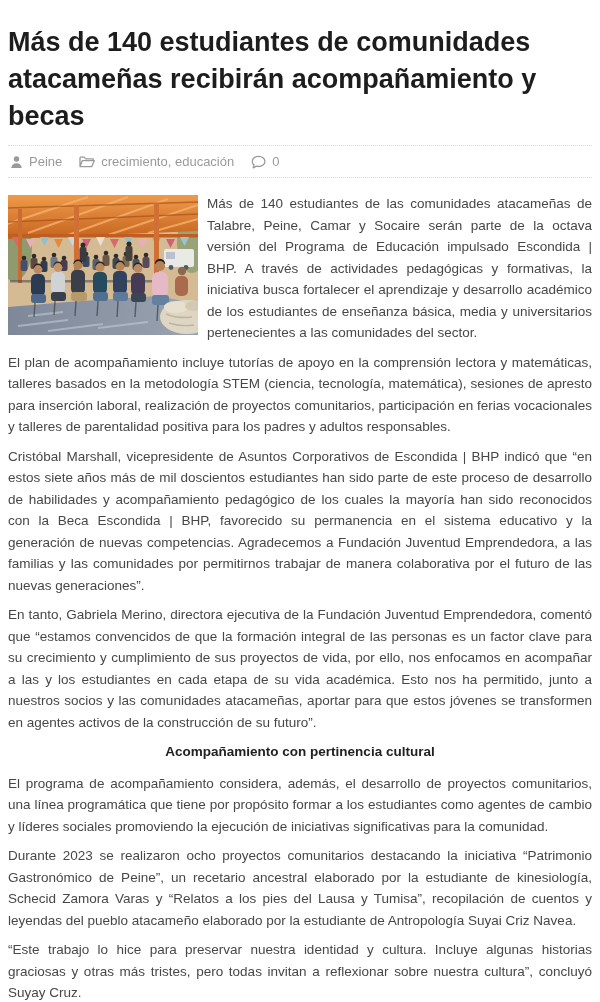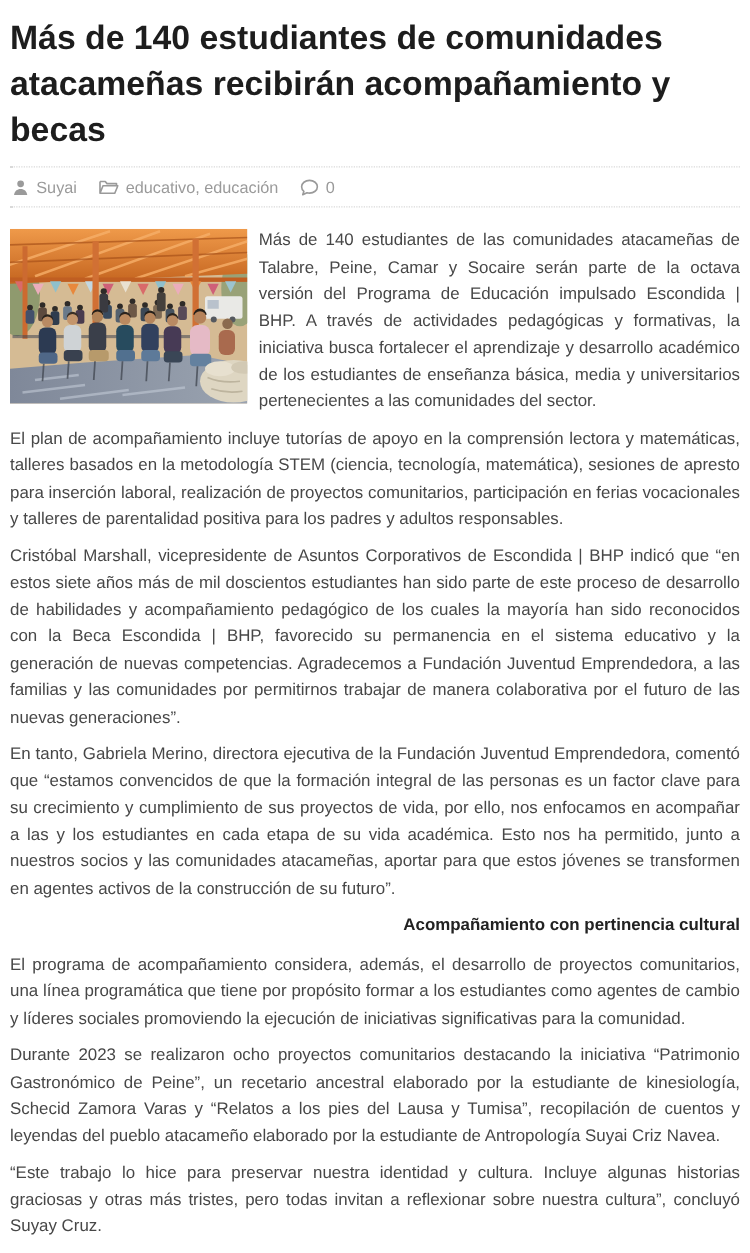--- a/index.html
+++ b/index.html
@@ -1,19 +1,19 @@
 <!DOCTYPE html>
 <html lang="es"><head>
 <meta charset="utf-8">
 <style>
   html,body { margin:0; padding:0; background:#ffffff; }
   body { font-family:"Liberation Sans", sans-serif; }
   .page {
     width:600px; height:1002px; box-sizing:border-box;
-    padding:8px 8px 0 8px; overflow:hidden; background:#fff;
+    padding:20px 8px 0 8px; overflow:hidden; background:#fff;
   }
   h1.title {
     margin:4px 0 10px 0;
     font-size:27px; line-height:37px; font-weight:700;
     color:#1d1d1d; letter-spacing:0;
   }
   .meta {
     border-top:1px dotted #d9d9d9; border-bottom:1px dotted #d9d9d9;
     padding:8px 2px; display:flex; align-items:center; gap:17px;
     color:#9a9a9a; font-size:13px;
@@ -25,50 +25,50 @@
     color:#474747; text-align:justify;
   }
   .article-body p { margin:0 0 8px 0; }
   figure.article-photo {
     float:left; width:190px; height:140px;
     margin:2px 9px 2px 0; padding:0; overflow:hidden;
   }
   figure.article-photo svg { display:block; }
   h2.subheading {
     font-size:13.5px; line-height:21.5px; font-weight:700;
-    color:#222; margin:4px 0 10px 0; text-align:right;
+    color:#222; margin:4px 0 10px 0; text-align:center;
   }
 </style>
 </head>
 <body>
 
 <div class="page">
 
   <h1 class="title">Más de 140 estudiantes de comunidades atacameñas recibirán acompañamiento y becas</h1>
 
   <div class="meta">
 
     <span class="meta-item">
       <span>
         <svg width="13" height="14" viewBox="0 0 13 14">
           <circle cx="6.5" cy="4" r="2.7" fill="#9a9a9a"></circle>
           <path d="M1.2 13c.4-3.1 2.4-4.8 5.3-4.8s4.9 1.7 5.3 4.8z" fill="#9a9a9a"></path>
         </svg>
       </span>
-      <span>Suyai</span>
+      <span>Peine</span>
     </span>
 
     <span class="meta-item">
       <span>
         <svg width="16" height="13" viewBox="0 0 16 13">
           <path d="M1 2.2h4.2l1.4 1.7h7.6v1.6" fill="none" stroke="#9a9a9a" stroke-width="1.3" stroke-linejoin="round"></path>
           <path d="M1 2.2v9.4h11.8l2.5-6H3.4l-2.4 6" fill="none" stroke="#9a9a9a" stroke-width="1.3" stroke-linejoin="round"></path>
         </svg>
       </span>
-      <span>educativo, educación</span>
+      <span>crecimiento, educación</span>
     </span>
 
     <span class="meta-item">
       <span>
         <svg width="15" height="14" viewBox="0 0 15 14">
           <path d="M7.6 1.3c3.5 0 6.3 2.3 6.3 5.1s-2.8 5.1-6.3 5.1c-.7 0-1.4-.1-2-.3l-3.4 1.6.9-2.7C1.9 9.2 1.3 8 1.3 6.4c0-2.8 2.8-5.1 6.3-5.1z" fill="none" stroke="#9a9a9a" stroke-width="1.3" stroke-linejoin="round"></path>
         </svg>
       </span>
       <span>0</span>
     </span>

